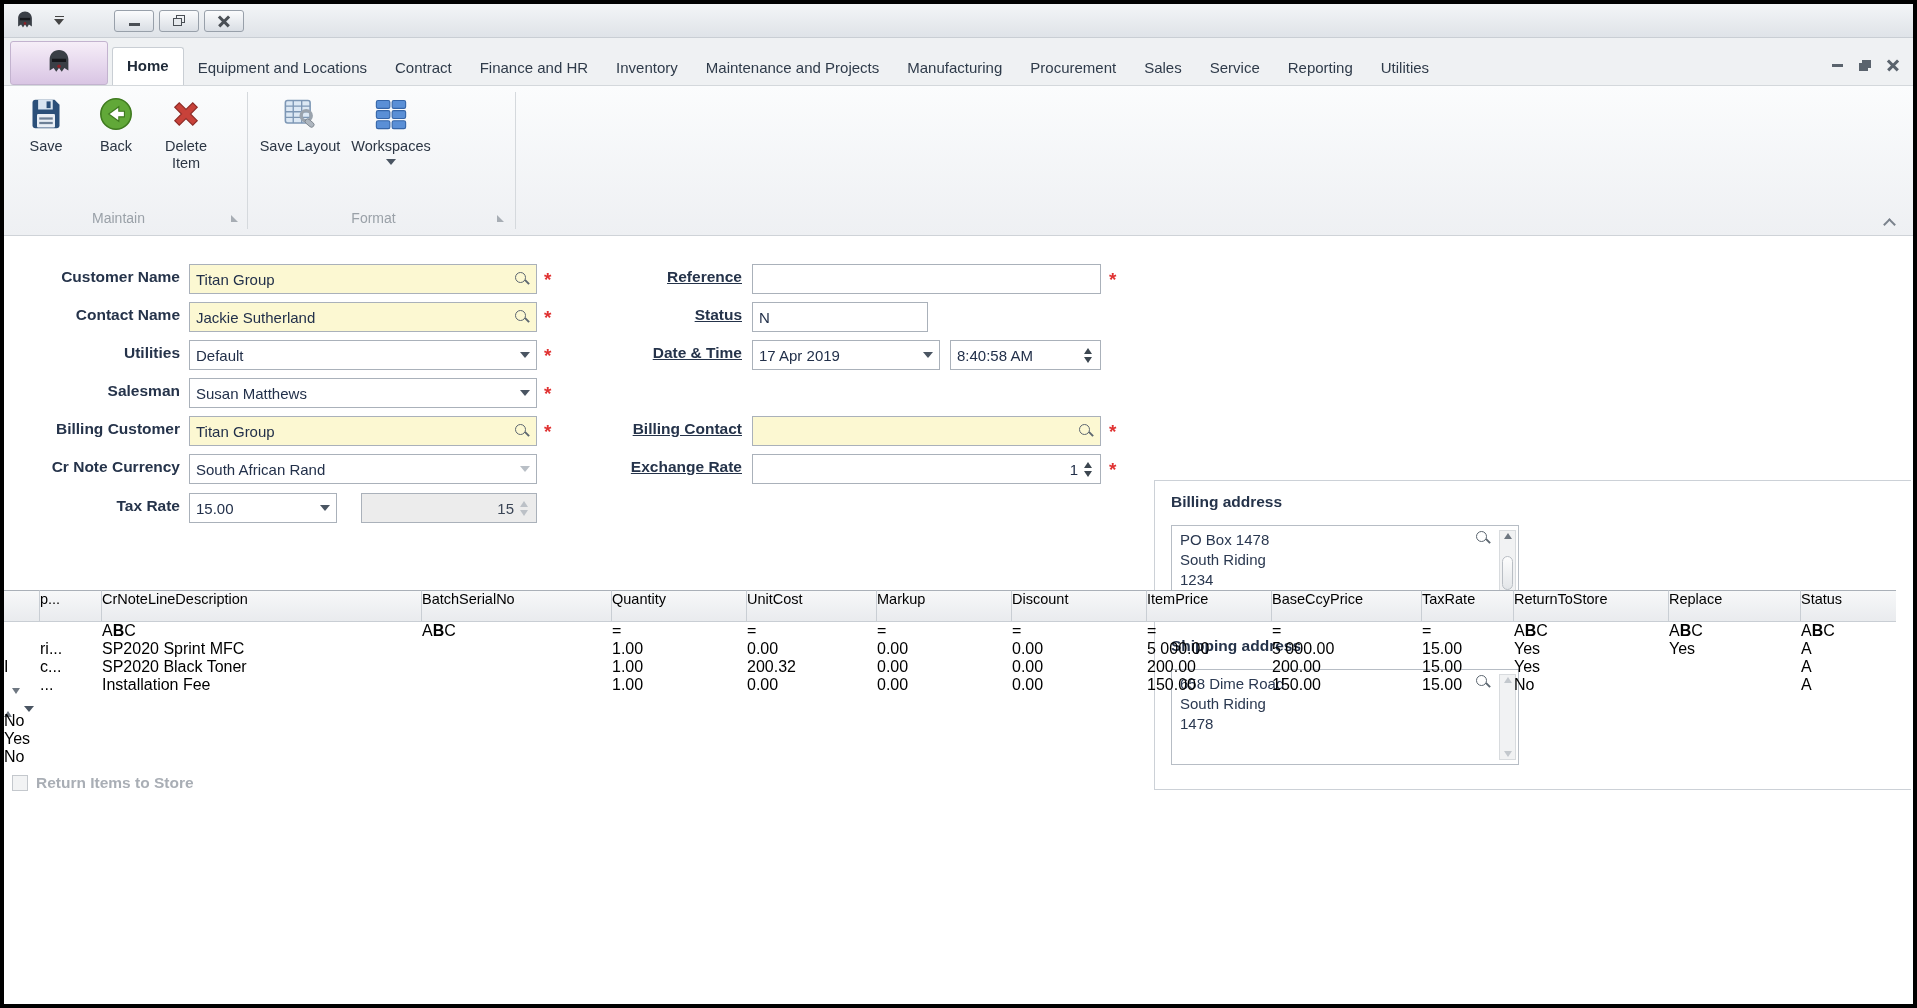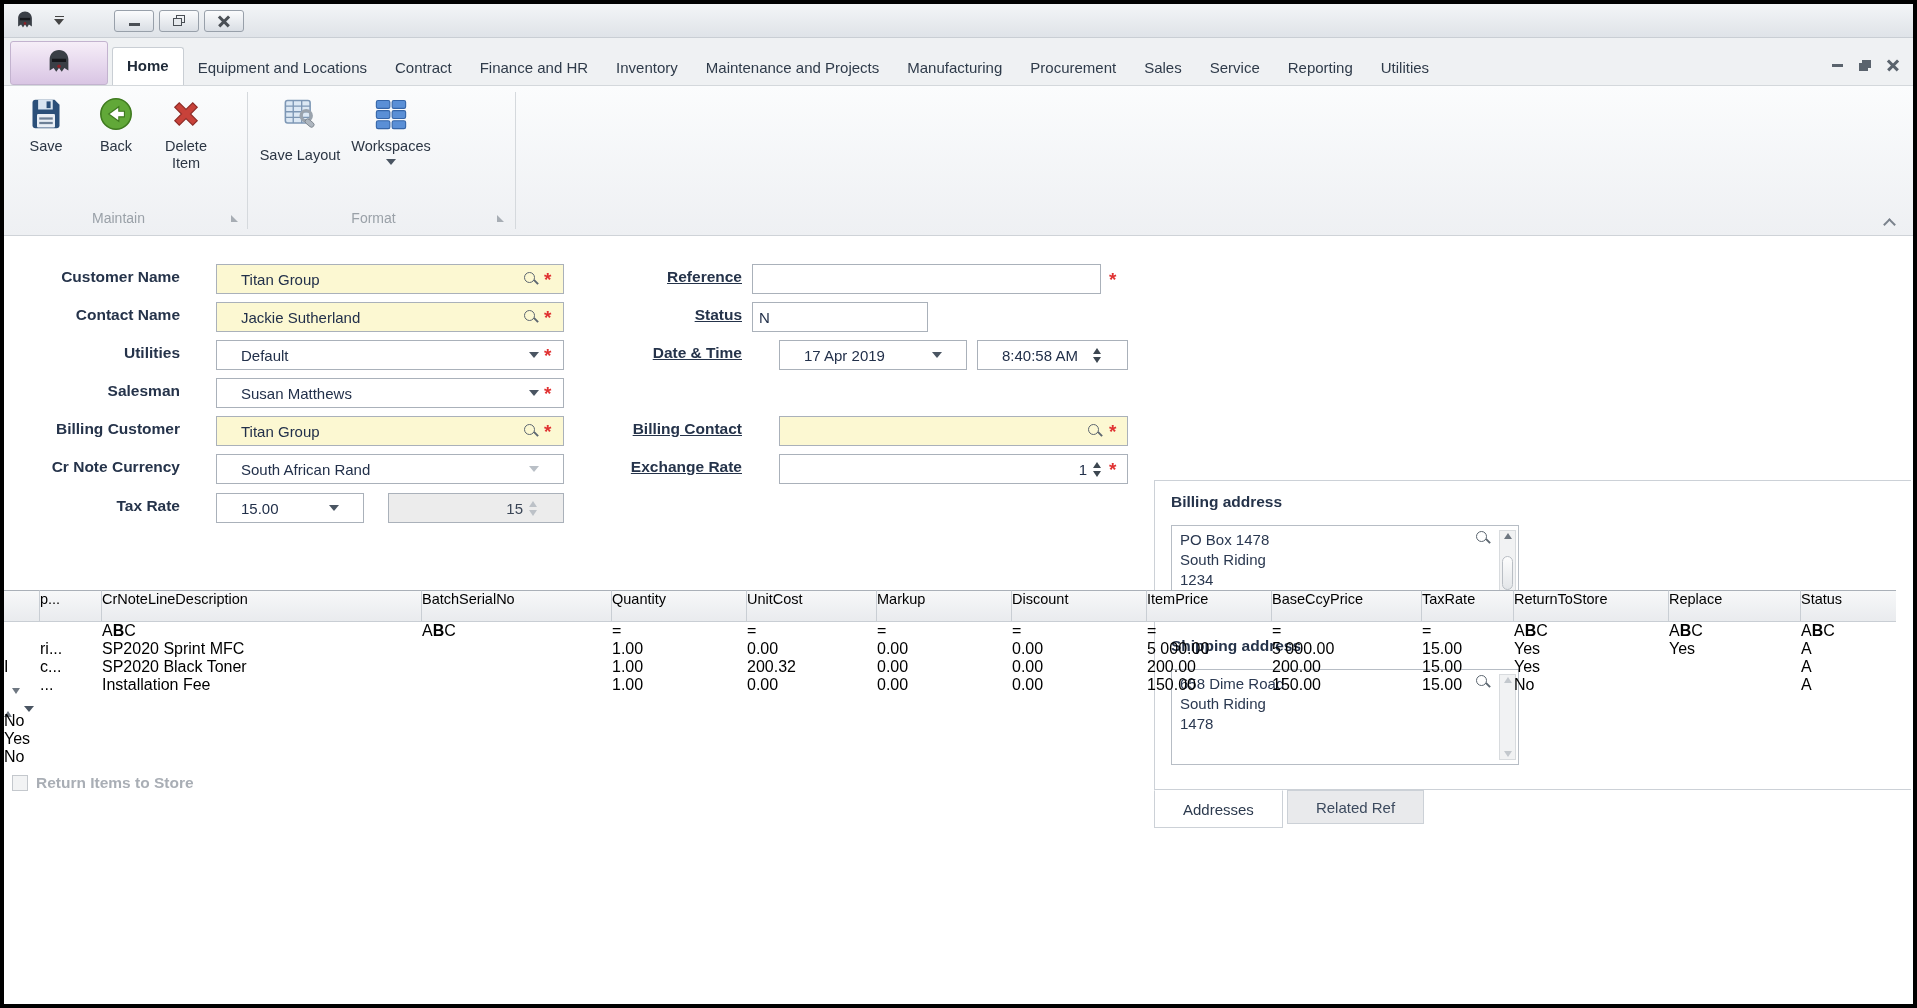--- a/index.html
+++ b/index.html
@@ -61,21 +61,21 @@
   .ribbon-collapse { position:absolute; right:16px; bottom:10px; width:12px; height:8px; }
   .ribbon-collapse i { display:block; width:9px; height:9px; border-left:2px solid #7a828c; border-top:2px solid #7a828c; transform:rotate(45deg); margin-top:3px; }
 
   
   .formarea { position:absolute; left:0; top:232px; width:1909px; height:354px; background:#fff; }
   .frow { position:absolute; height:30px; }
   .flabel { position:absolute; top:4px; font-size:15.5px; font-weight:bold; color:#25334a; text-align:right; }
   .l-left  { left:0;  width:176px; }
   .l-mid   { left:520px; width:218px;text-decoration:underline; }
   .field { position:absolute; height:30px; border:1px solid #aab1ba; background:#fff;
-    display:flex; align-items:center; padding:0 24px; font-size:15px; color:#22304a;margin-left:27px; }
+    display:flex; align-items:center; padding:0 6px; font-size:15px; color:#22304a; }
   .field.yellow { background:#fcf8d2; }
   .field.gray { background:#ececec; color:#3a4556; }
   .f-left { left:185px; width:348px; }
   .f-mid  { left:748px; width:349px; }
   .fval { flex:1; white-space:nowrap; overflow:hidden; }
   .fval.num { text-align:right; padding-right:4px; }
   .req { position:absolute; top:5px; font-size:19px; font-weight:bold; color:#e03232; }
   .req.r-left { left:540px; } .req.r-mid { left:1105px; }
   .mag { position:relative; width:16px; height:16px; flex:0 0 16px; }
   .mag::before { content:""; position:absolute; left:1px; top:1px; width:9px; height:9px;
@@ -273,21 +273,21 @@
         </div>
       </div>
       <div class="grp-footer">
         <span class="gname">Maintain</span>
         <i class="launcher"></i>
       </div>
     </div>
     <div class="gsep" style="left:243px;"></div>
     <div class="rgroup" style="left:246px; width:262px;">
       <div class="btnrow">
-        <div class="rbtn" style="width:84px;gap:9px;">
+        <div class="rbtn" style="width:84px;">
           <svg viewBox="0 0 32 32">
             <rect x="3" y="4" width="22" height="20" rx="2" fill="#dce8f4" stroke="#7d97b5" stroke-width="1.4"></rect>
             <path d="M3 9h22M3 14h22M3 19h22M10 4v20M17.5 4v20" stroke="#7d97b5" stroke-width="1.2"></path>
             <circle cx="21.5" cy="17.5" r="4.5" fill="none" stroke="#9aa3ad" stroke-width="3"></circle>
             <rect x="22.5" y="19.5" width="9" height="4.4" rx="2.2" transform="rotate(40 22.5 19.5)" fill="#aeb6bf" stroke="#7e868f" stroke-width="0.8"></rect>
           </svg>
           <span class="blabel">Save Layout</span>
         </div>
         <div class="rbtn" style="width:86px;">
           <svg viewBox="0 0 32 32">
@@ -446,24 +446,20 @@
           <div>658 Dime Road</div>
           <div>South Riding</div>
           <div>1478</div>
         </div>
         <span class="mag addr-mag"></span>
         <div class="vsb" style="margin-left:8px;">
           <i class="tri8u dis"></i>
           <i class="tri8d dis"></i>
         </div>
       </div>
-    </div>
-    <div class="addr-tabs">
-      <div class="atab active">Addresses</div>
-      <div class="atab inactive">Related Ref</div>
     </div>
   </div>
 
   <div class="grid">
 
     <div class="grow">
       <div class="hcell"></div>
       <div class="hcell">p...</div>
       <div class="hcell">CrNoteLineDescription</div>
       <div class="hcell">BatchSerialNo</div>

